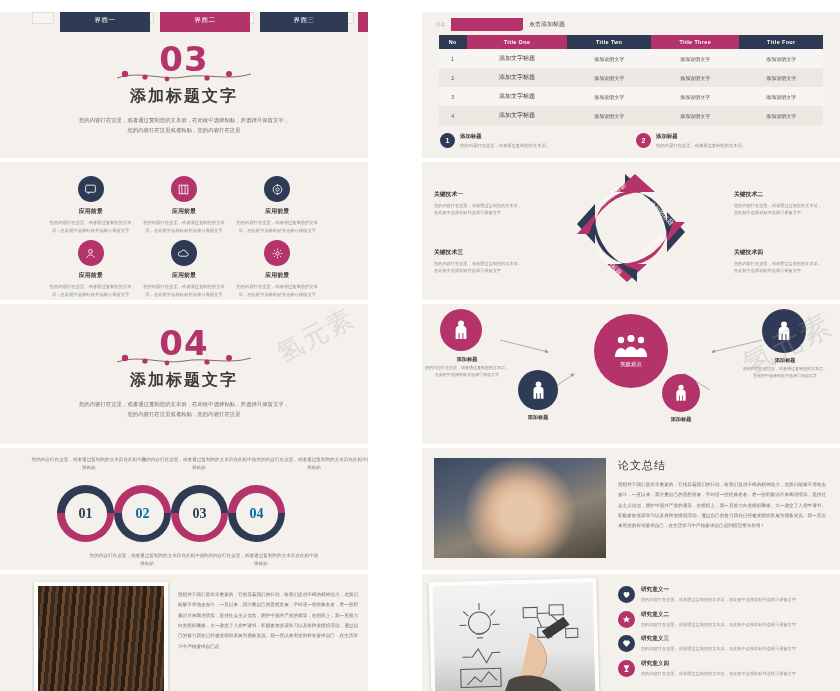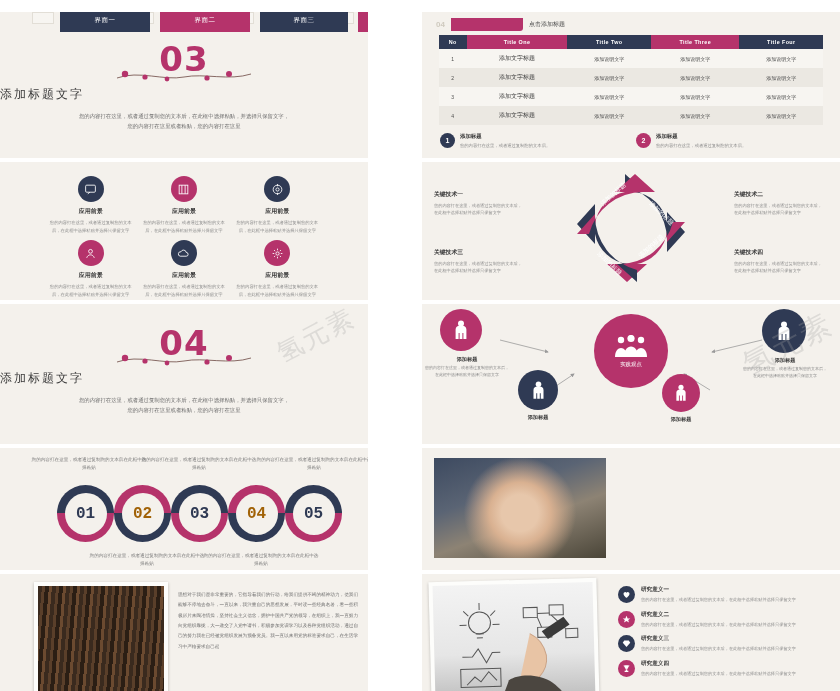--- a/index.html
+++ b/index.html
@@ -23,21 +23,21 @@
   
   .c1 { left: 0px;   width: 368px; }
   .c2 { left: 422px; width: 418px; }
   .r1 { top: 0px;   height: 146px; }
   .r2 { top: 150px; height: 138px; }
   .r3 { top: 292px; height: 140px; }
   .r4 { top: 436px; height: 122px; }
   .r5 { top: 562px; height: 129px; }
 
   .navy { color: #2f3a54; }
-  .pink { color: #a16207; }
+  .pink { color: #0369a1; }
   .bg-navy { background: #2f3a54; }
   .bg-pink { background: #b5336b; }
 
   
   .tabstrip { position: absolute; top: 0; left: 0; width: 418px; height: 22px; }
   .tab {
     position: absolute; top: -4px; height: 24px;
     display: flex; align-items: center; justify-content: center;
     color: #fff; font-size: 6.5px; letter-spacing: .5px;
   }
@@ -47,22 +47,22 @@
   }
   
   .sec-num {
     font-size: 34px; font-weight: bold; color: #b5336b;
     letter-spacing: 1px; line-height: 1; text-align: center;
     font-family: "DejaVu Sans", sans-serif;
   }
   .vine { position: relative; height: 12px; width: 150px; margin: -8px auto 0; }
   .vine svg { display: block; }
   .sec-title {
-    text-align: left; font-size: 12px; color: #3a3a3a;
-    margin-top: 6px; letter-spacing: 2px;
+    text-align: center; font-size: 16px; color: #3a3a3a;
+    margin-top: 6px; letter-spacing: 2px; font-weight: bold;
   }
   .sec-desc {
     text-align: center; font-size: 5.4px; color: #6d6d6d;
     line-height: 1.9; margin-top: 8px; padding: 0 78px;
   }
 
   
   .icongrid {
     display: grid; grid-template-columns: repeat(3, 1fr);
     row-gap: 6px; padding: 14px 44px 0;
@@ -126,21 +126,21 @@
   .center-cap { font-size: 5.4px; color: #fff; margin-top: 2px; }
 
   
   .rings { position: relative; width: 418px; height: 122px; }
   .ringcap { position: absolute; width: 118px; text-align: center; font-size: 4.6px; color: #7a7a7a; line-height: 1.8; }
   .ring { position: absolute; width: 57px; height: 57px; border-radius: 50%;
           display: flex; align-items: center; justify-content: center; }
   .ring .inner {
     position: absolute; width: 42px; height: 42px; border-radius: 50%;
     background: #f4f1ec; display: flex; align-items: center; justify-content: center;
-    font-size: 16px; font-weight: bold; font-family: Liberation Mono, monospace;
+    font-size: 14px; font-weight: bold; font-family: Liberation Serif, serif;
   }
 
   
   .photo { background-size: cover; background-position: center; }
   .lib1 {
     background-image: repeating-linear-gradient(95deg,#3a2a1e 0 4px,#5a3f2a 4px 7px,#2b1e14 7px 11px,#6b4a30 11px 14px),
                       linear-gradient(180deg,#23180f 0%,#4a331f 45%,#1b1209 100%);
   }
   .lib2 {
     background-image: repeating-linear-gradient(0deg,#2a3550 0 3px,#46536f 3px 6px),
@@ -479,32 +479,33 @@
       </div>
       <div class="ring" style="left:114px;top:37px;background:linear-gradient(to bottom,#b5336b 50%,#2f3a54 50%)">
         <div class="inner pink">02</div>
       </div>
       <div class="ring" style="left:171px;top:37px;background:linear-gradient(to bottom,#2f3a54 50%,#b5336b 50%)">
         <div class="inner navy">03</div>
       </div>
       <div class="ring" style="left:228px;top:37px;background:linear-gradient(to bottom,#b5336b 50%,#2f3a54 50%)">
         <div class="inner pink">04</div>
       </div>
-      <div class="ring" style="left:285px;top:37px;background:linear-gradient(to bottom,#2f3a54 50%,#b5336b 50%)">
-        <div class="inner navy">05</div>
-      </div>
 
       <div class="ringcap" style="left:88px;top:104px">您的内容打在这里，或者通过复制您的文本后在此框中选择粘贴</div>
       <div class="ringcap" style="left:202px;top:104px">您的内容打在这里，或者通过复制您的文本后在此框中选择粘贴</div>
     </div>
   </div>
 
   <div class="slide c2 r4">
     <div style="display:flex;gap:12px;padding:10px 14px 0 12px">
       <div class="photo hands" style="width:172px;height:100px;flex:0 0 172px"></div>
+      <div style="flex:1">
+        <div class="txt-title">论文总结</div>
+        <div class="para" style="margin-top:7px">思想对于我们是非常重要的，它指导着我们的行动，给我们提供不竭的精神动力，使我们能够不停地去奋斗，一直以来，我注重自己的思想发展，平时读一些经典名著，看一些积极影片来陶冶情操，坚持社会主义信념，拥护中国共产党的领导，在组织上，我一直努力向党组织靠拢，大一递交了入党申请书，积极参加党课学习以及各种党组织活动，通过自己的努力我在已经被党组织发展为预备党员。我一直以来用党的标准要求自己，在生活学习中严格要求自己起到模范带头作用！</div>
+      </div>
     </div>
   </div>
 
   <div class="slide c1 r5">
     <div style="display:flex;gap:10px;padding:8px 10px 0 34px">
       <div class="framed" style="flex:0 0 134px">
         <div class="photo lib1" style="width:126px;height:110px"></div>
       </div>
       <div style="flex:1">
         <div class="para" style="margin-top:8px">思想对于我们是非常重要的，它指导着我们的行动，给我们提供不竭的精神动力，使我们能够不停地去奋斗，一直以来，我注重自己的思想发展，平时读一些经典名著，看一些积极影片来陶冶情操，坚持社会主义信念，拥护中国共产党的领导，在组织上，我一直努力向党组织靠拢，大一递交了入党申请书，积极参加党课学习以及各种党组织活动，通过自己的努力我在已经被党组织发展为预备党员。我一直以来用党的标准要求自己，在生活学习中严格要求自己起</div>

